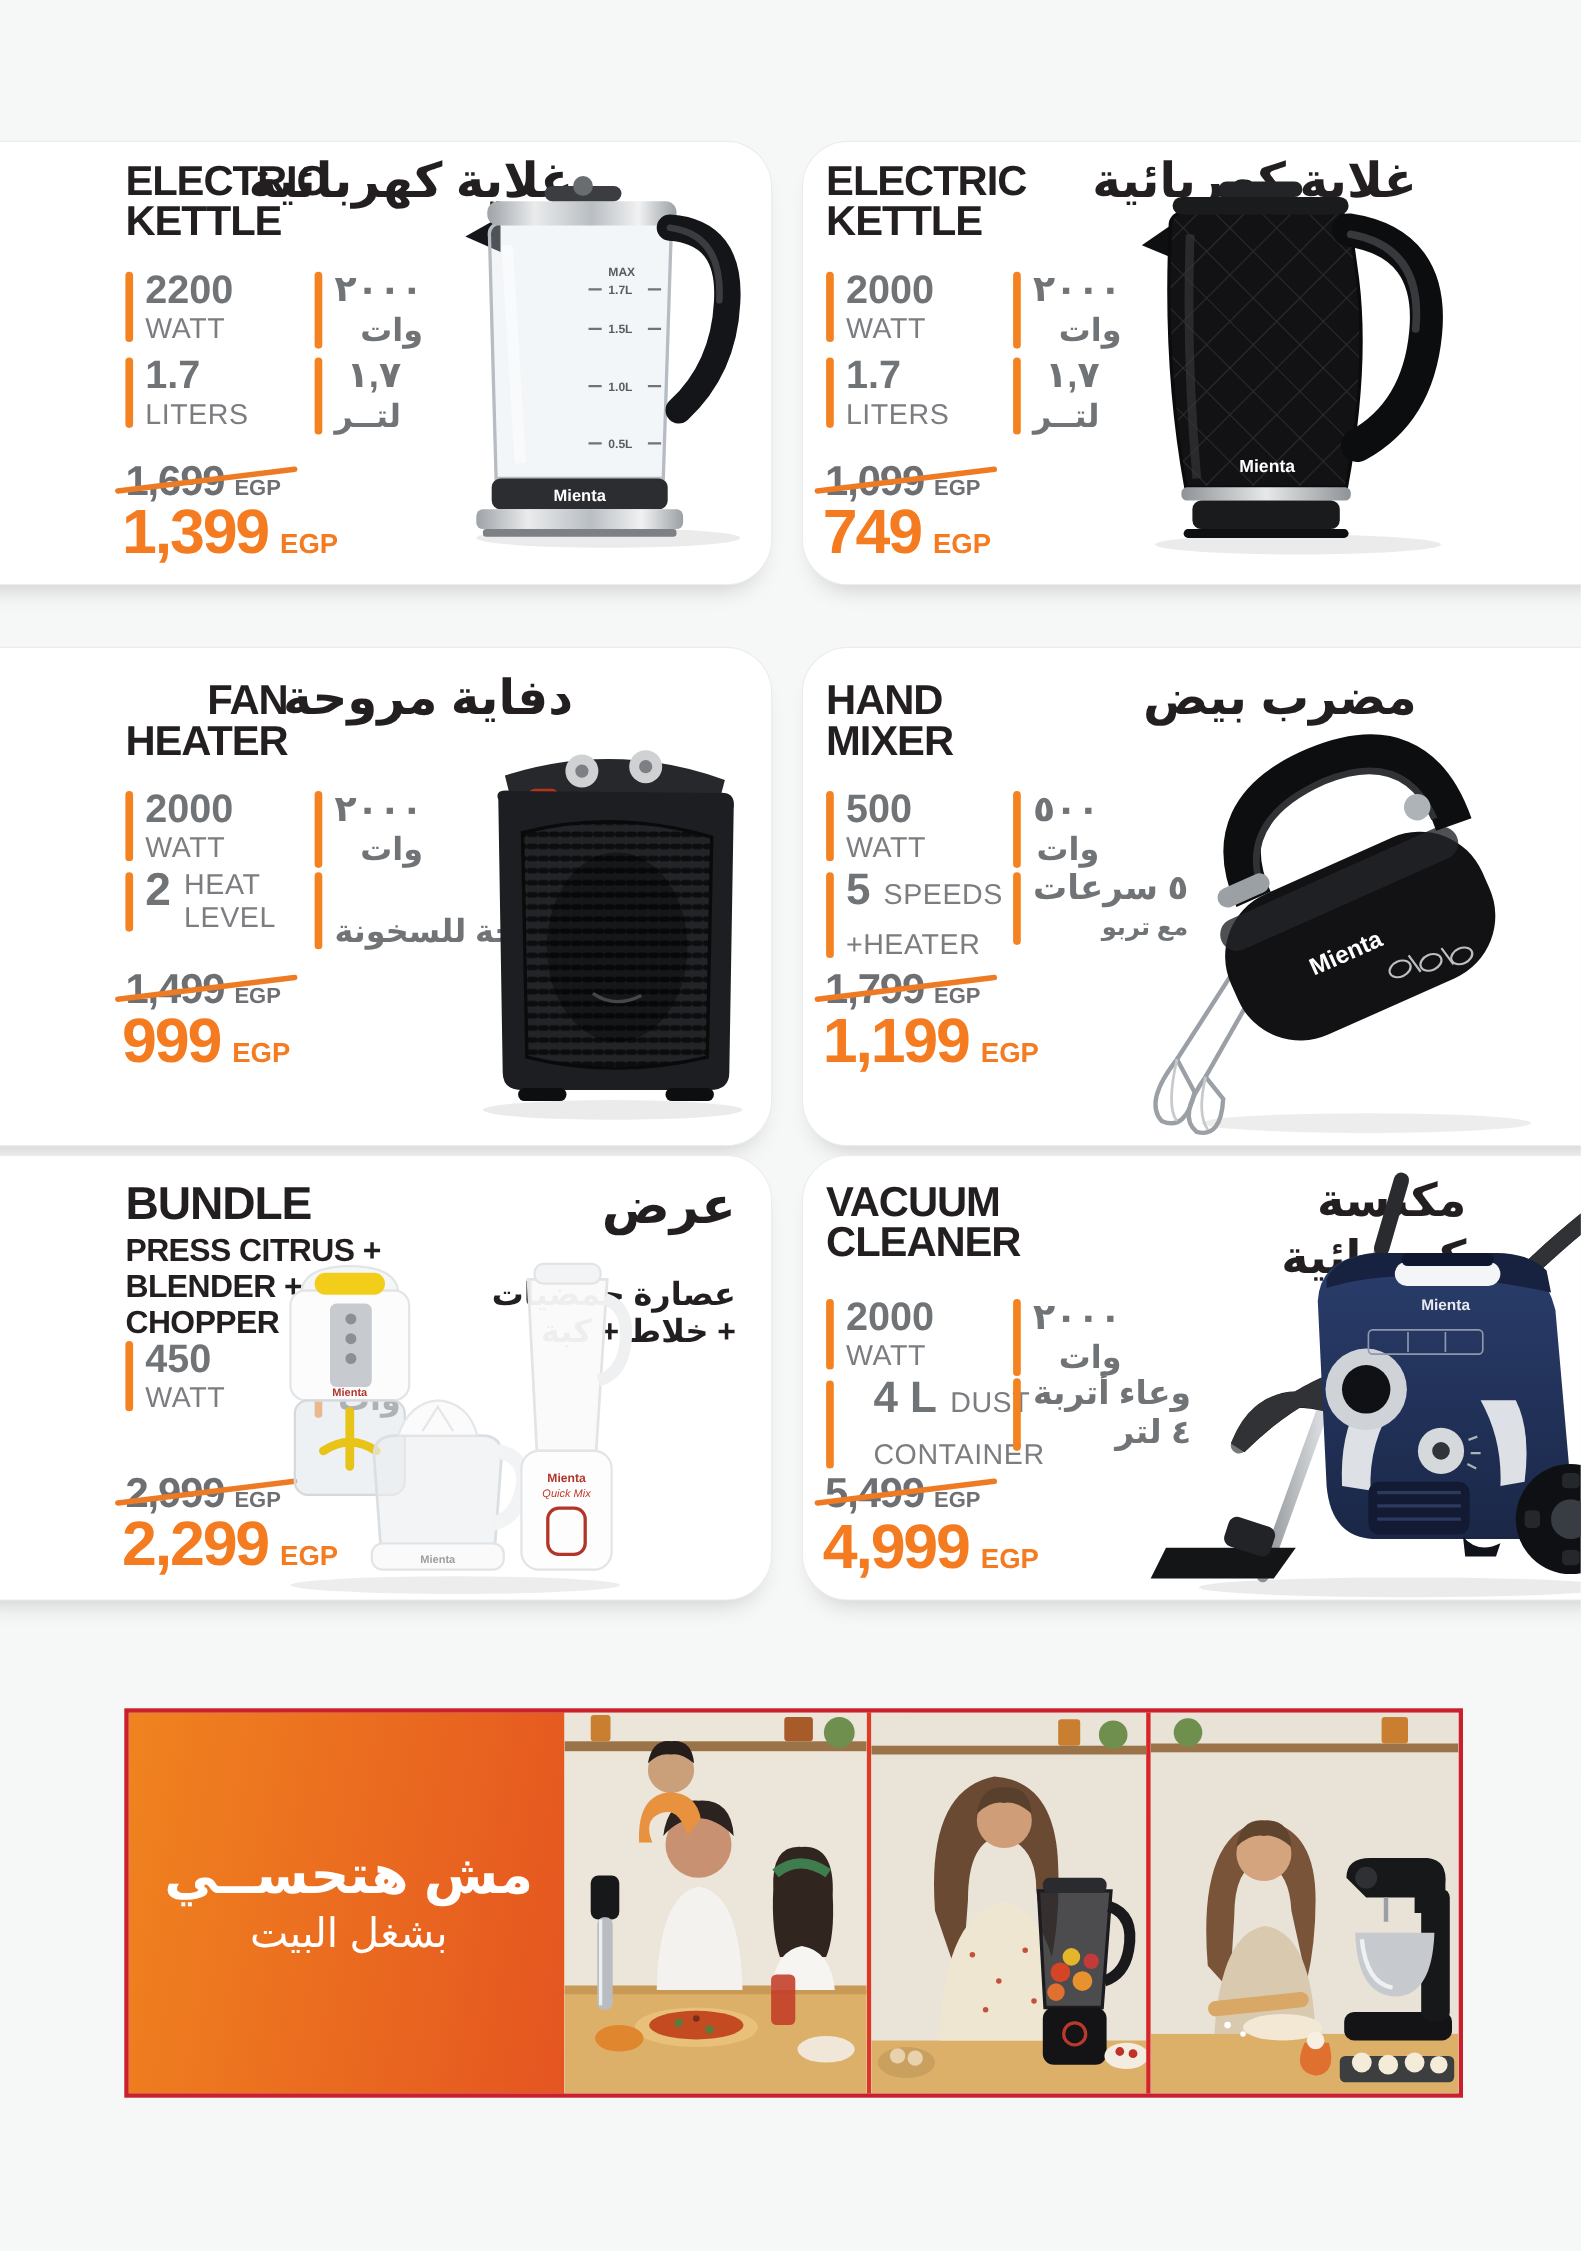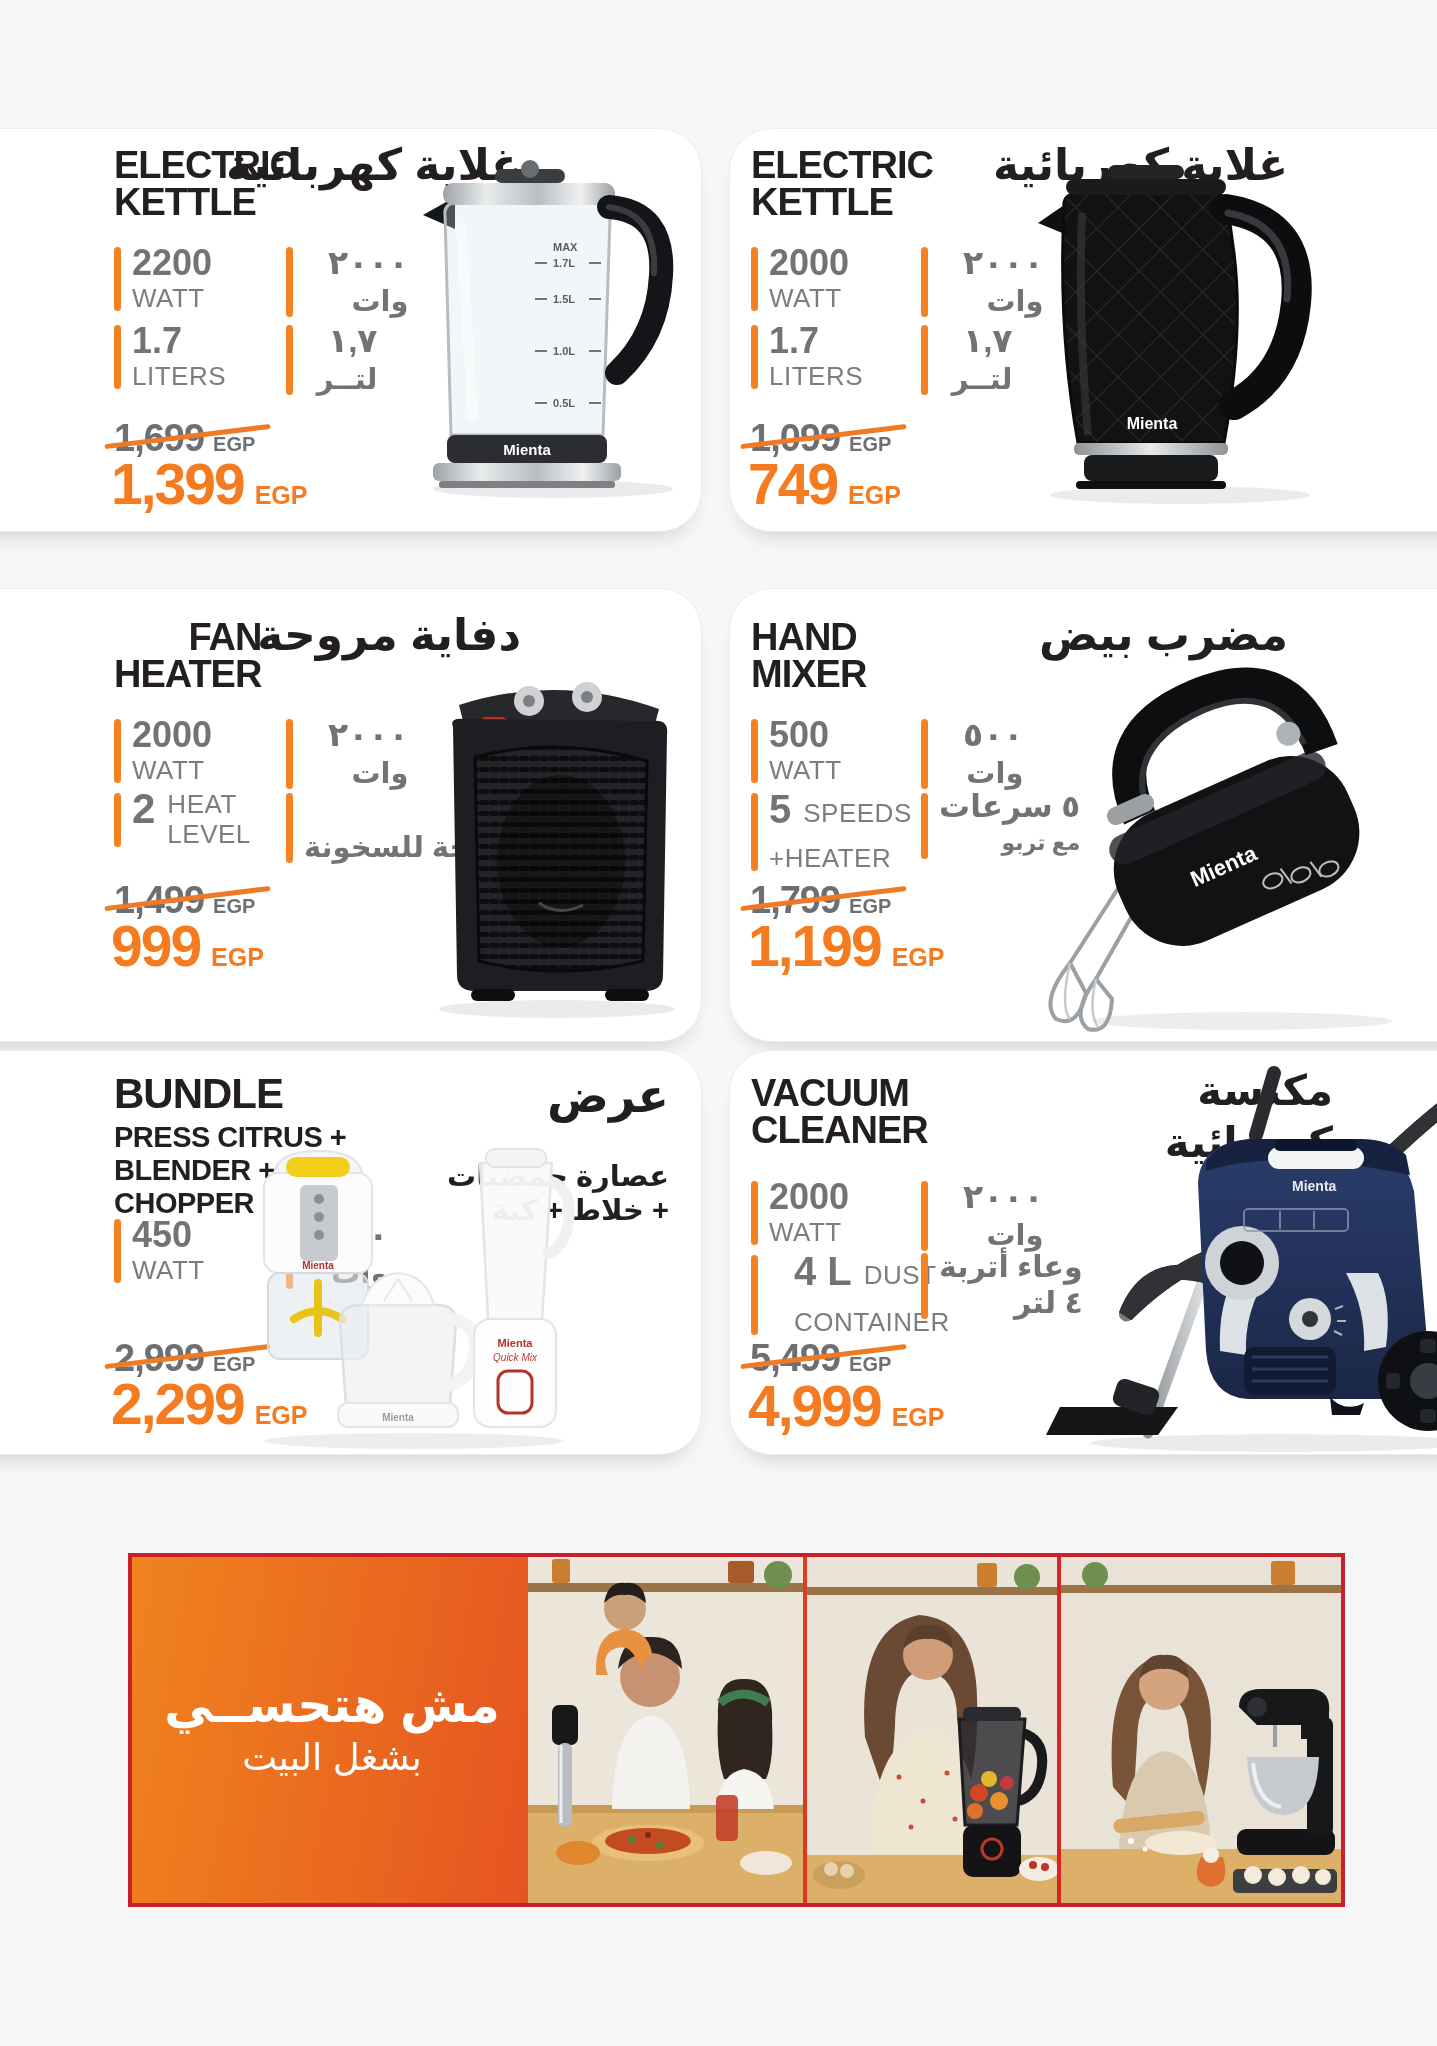--- a/index.html
+++ b/index.html
@@ -38,21 +38,21 @@
     direction:rtl;text-align:center;white-space:nowrap;margin-top:32px;
   }
   .spec{position:absolute;padding-left:18px;}
   .spec .bar{
     position:absolute;left:0;top:4px;bottom:2px;width:7px;
     background:#f58220;border-radius:4px;
   }
   .sv{font-size:36px;font-weight:bold;color:#717477;line-height:40px;white-space:nowrap;}
   .sl{font-size:26px;color:#7b7d80;line-height:30px;letter-spacing:.5px;white-space:nowrap;}
   .inline-spec{display:flex;align-items:flex-start;gap:12px;}
-  .spec.ar .sv{font-size:33px;line-height:40px;margin-left:24px;}
+  .spec.ar .sv{font-size:33px;line-height:40px;}
   .spec.ar .sl{font-size:29px;font-weight:bold;color:#717477;line-height:36px;}
   .spec.ar{direction:ltr;}
   .spec.ar .sv,.spec.ar .sl{direction:rtl;}
 
   .price-old{
     position:absolute;display:inline-flex;align-items:baseline;gap:9px;
     color:#6d6f72;font-weight:bold;
   }
   .price-old .num{font-size:38px;letter-spacing:-1px;position:relative;}
   .price-old .egp{font-size:20px;}
@@ -66,21 +66,20 @@
   }
   .price-new .num{font-size:57px;letter-spacing:-2px;}
   .price-new .egp{font-size:25px;}
 
   .product{position:absolute;}
 
   #banner{
     position:absolute;left:113px;top:1553px;width:1217px;height:354px;
     border:4px solid #c9202b;box-sizing:border-box;
     background:linear-gradient(100deg,#f0831f 0%,#e65a20 32%,#d8272a 68%,#d02026 100%);
-    margin-left:15px;
   }
   #banner .slogan{
     position:absolute;left:0;top:0;width:400px;height:100%;
     display:flex;flex-direction:column;justify-content:center;align-items:center;
     color:#ffffff;direction:rtl;text-align:center;
   }
   #banner .slogan .l1{font-size:49px;font-weight:bold;line-height:56px;}
   #banner .slogan .l2{font-size:37px;line-height:50px;}
   .photo{position:absolute;top:0;height:346px;overflow:hidden;background:#e9e2d6;}
   #photo1{left:396px;width:275px;}

